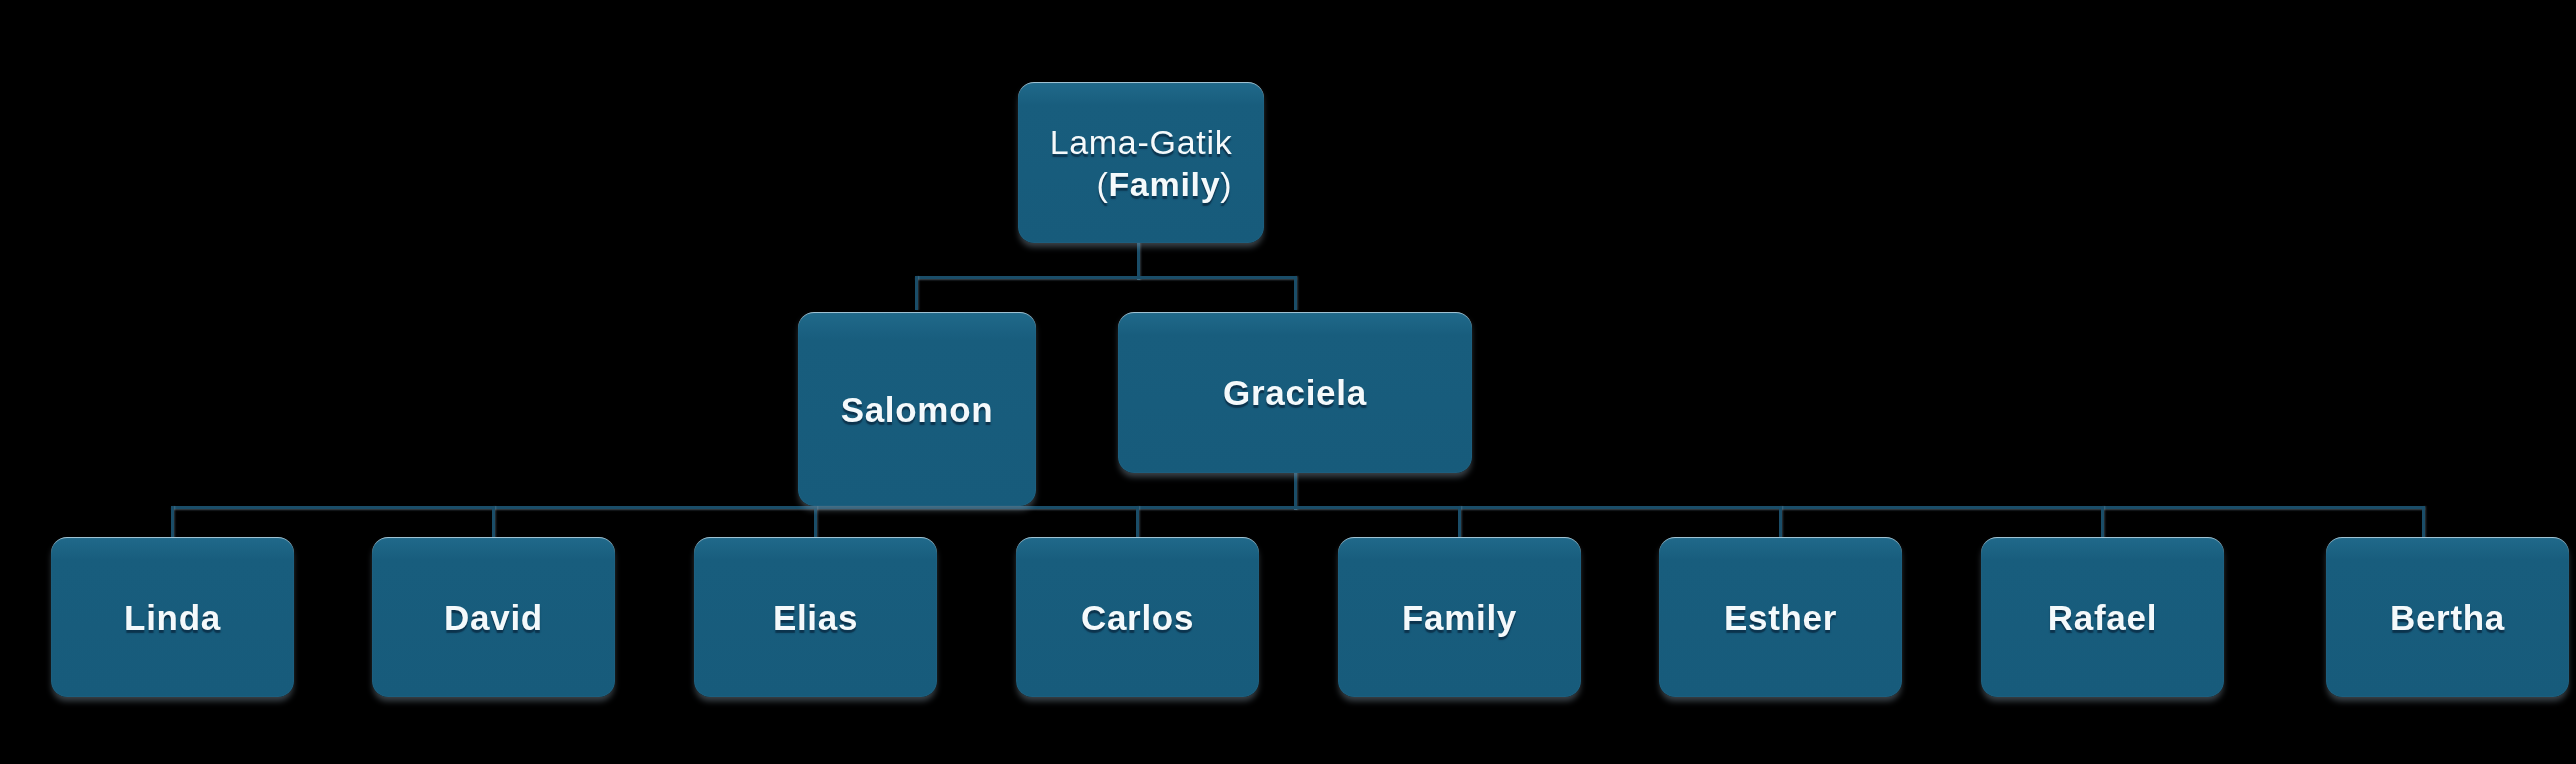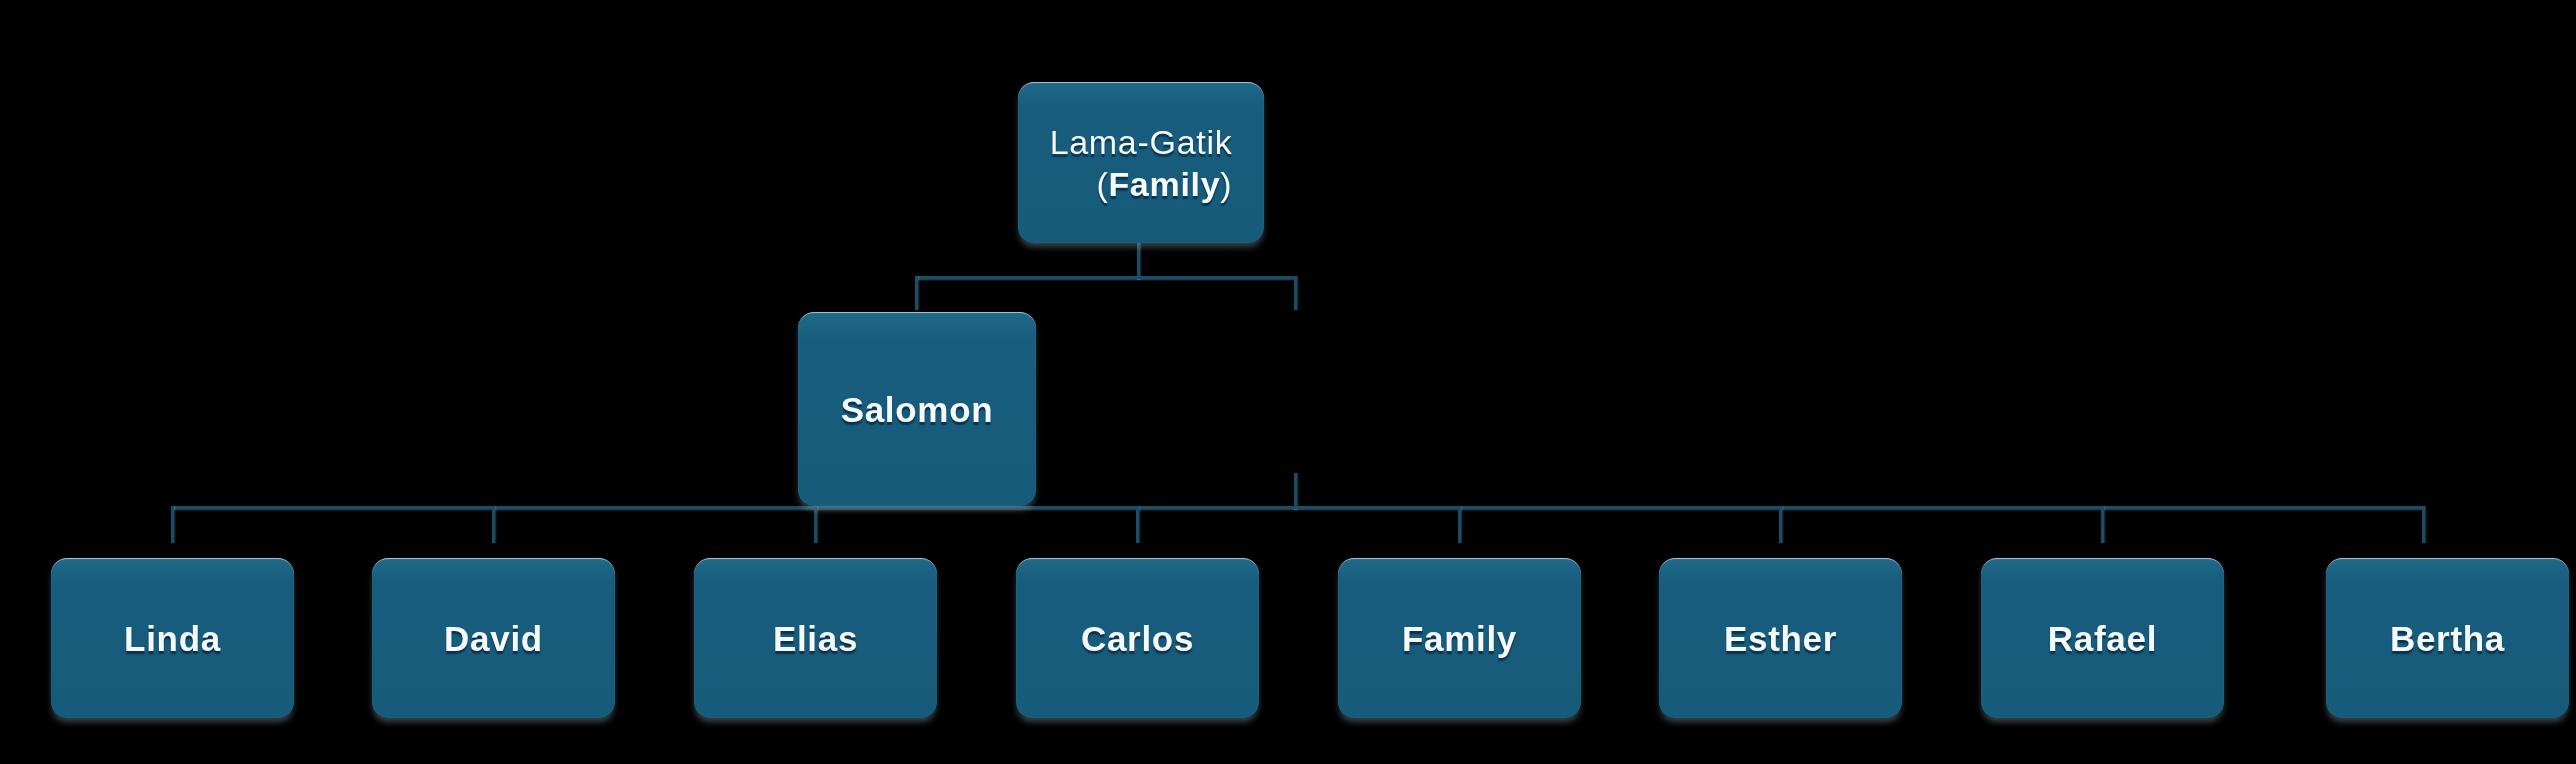--- a/index.html
+++ b/index.html
@@ -36,21 +36,21 @@
     line-height:42px;
   }
   .root-node .rootline2{
     display:block;font-weight:400;font-size:34px;letter-spacing:0.7px;
     text-shadow:0 2.7px 1.3px rgba(9,44,68,0.85);
     line-height:42px;
   }
   .root-node .rootline2 .bold{font-weight:700;}
   .parent-left {left:798px;top:312px;width:238px;height:194px;}
   .parent-right{left:1118px;top:312px;width:354px;height:161px;}
-  .child{top:558px;width:243px;height:160px;}
+  .child{top:537px;width:243px;height:160px;}
   
   .line{position:absolute;background:#1a4d68;}
   .hline{height:3.4px;box-shadow:0 1.3px 1.3px rgba(150,180,200,0.35);}
   .vline{width:3.4px;box-shadow:1.3px 0 1.3px rgba(150,180,200,0.25);}
 </style>
 </head>
 <body>
 
 <div class="stage">
 
@@ -73,20 +73,23 @@
   <div class="node root-node">
     <div>
       <span class="rootline1">Lama-Gatik</span>
       <span class="rootline2"><span>(</span><span class="bold">Family</span><span>)</span></span>
     </div>
   </div>
 
   <div class="node parent-left">
     <span class="label">Salomon</span>
   </div>
+  <div class="node parent-right">
+    <span class="label">Graciela</span>
+  </div>
 
   <div class="node child" style="left:51px;">
     <span class="label">Linda</span>
   </div>
   <div class="node child" style="left:372px;">
     <span class="label">David</span>
   </div>
   <div class="node child" style="left:694px;">
     <span class="label">Elias</span>
   </div>

